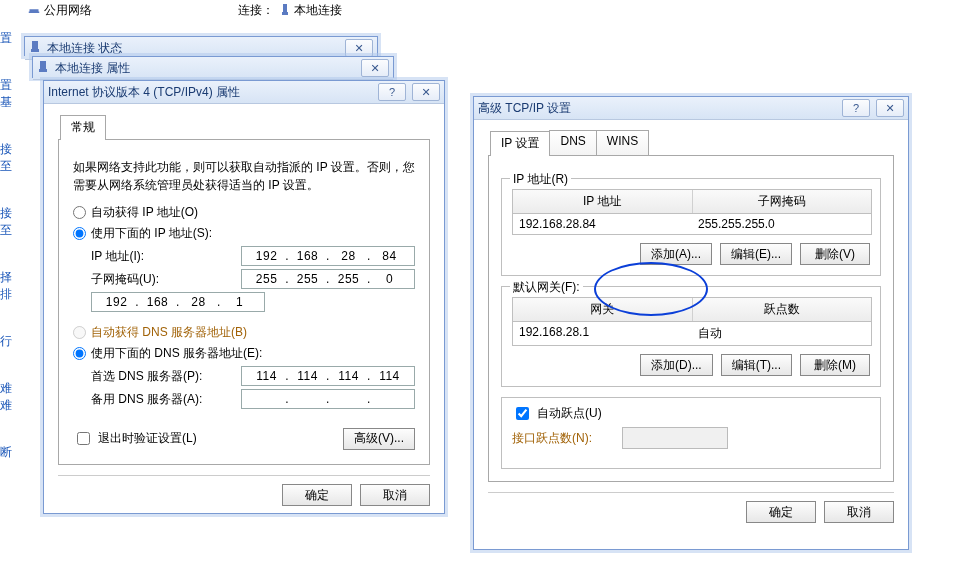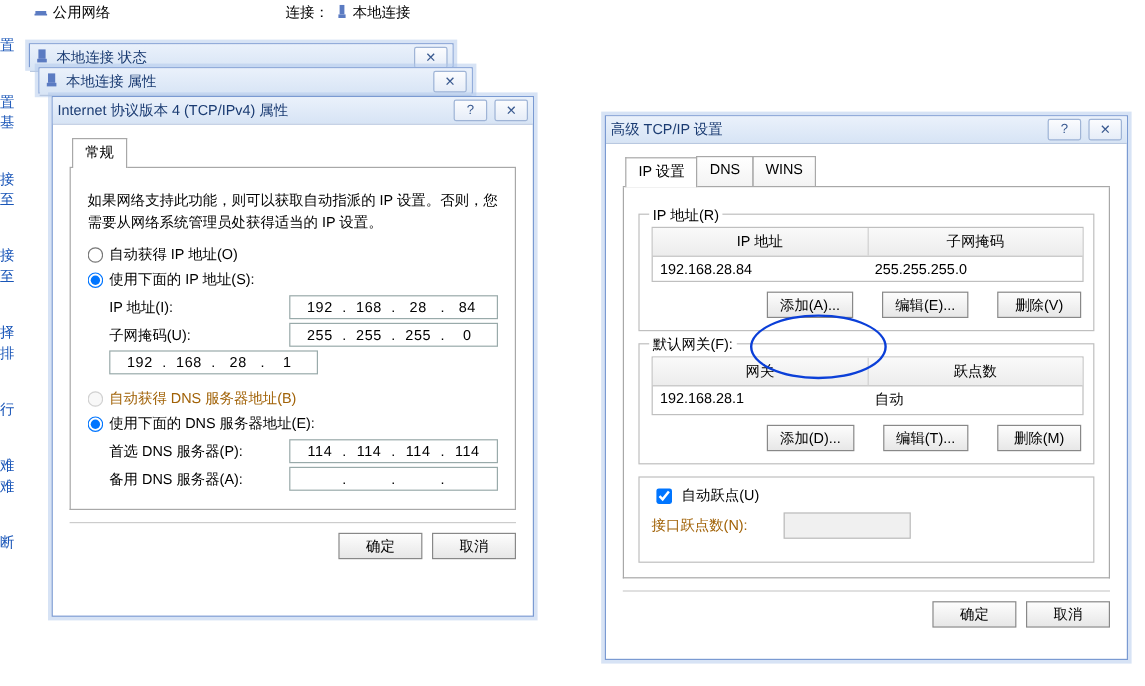--- a/index.html
+++ b/index.html
@@ -140,34 +140,34 @@
   }
   .table .thead {
     display:flex;
     background: linear-gradient(#fafafa,#ececec);
     border-bottom: 1px solid #bfbfbf;
   }
   .table .thead div { flex:1; padding:3px 6px; border-right:1px solid #d0d0d0;text-align:center; }
   .table .thead div:last-child { border-right:none; }
   .table .trow { display:flex; }
   .table .trow div { flex:1; padding:3px 6px; }
-  .btnrow { display:flex; justify-content:flex-end; gap:24px; margin-top:8px; }
+  .btnrow { display:flex; justify-content:flex-end; gap:8px; margin-top:8px; }
   .circle-annot {
     position:absolute;
     border: 2px solid #0b3fd8;
     border-radius: 50%/50%;
     width: 110px;
     height: 50px;
     pointer-events:none;
   }
   
   #wstat { left:24px; top:36px; width:352px; height:18px; z-index:1; }
   #wprop { left:32px; top:56px; width:360px; height:20px; z-index:2; }
   #wipv4 { left:43px; top:80px; width:400px; height:432px; z-index:5; }
-  #wadv  { left:504px; top:96px; width:434px; height:452px; z-index:4; }
+  #wadv  { left:473px; top:96px; width:434px; height:452px; z-index:4; }
   .infotext { line-height:1.5; margin:6px 0 10px 0; }
   .disabled-label { color:#a16207; }
   .checkbox { width:13px; height:13px; }
   .shieldlink { color:#1a56b8; display:inline-flex; align-items:center; gap:4px; }
 </style>
 </head>
 <body>
 
 <div class="sidebar">
   <div>置</div>
@@ -313,20 +313,27 @@
               <span class="dot">.</span>
             <span class="seg"></span>
               <span class="dot">.</span>
             <span class="seg"></span>
               <span class="dot">.</span>
             <span class="seg"></span>
           </div>
         </div>
       </div>
 
+      <div style="display:flex; align-items:center; justify-content:space-between; margin-top:16px;">
+        <label class="check">
+          <input type="checkbox" class="checkbox" style="">
+          <span>退出时验证设置(L)</span>
+        </label>
+        <button class="btn">高级(V)...</button>
+      </div>
     </div>
 
     <div class="btnbar">
       <button class="btn">确定</button>
       <button class="btn">取消</button>
     </div>
   </div>
 </div>
 
 <div class="win" id="wadv">

